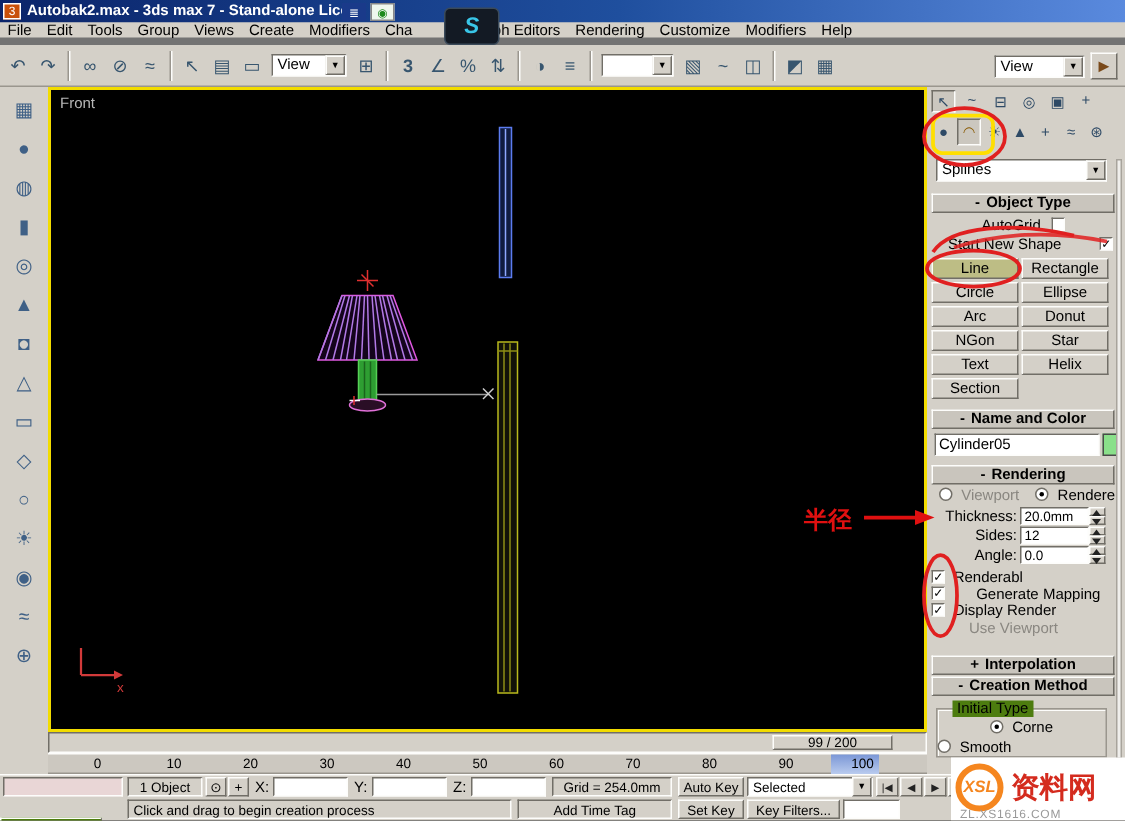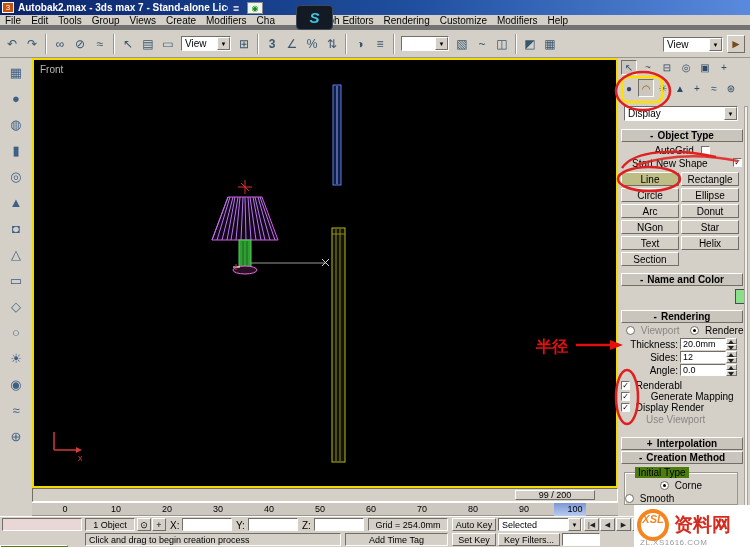--- a/index.html
+++ b/index.html
@@ -73,21 +73,21 @@
   .group{border:1px solid #9a968e;box-shadow:1px 1px 0 #fdfdfb inset}
   .group-label{position:absolute;top:-6px;left:10px;background:#4d7c0f;padding:0 3px;font-size:10px}
   
   .tick{position:absolute;top:1px;transform:translateX(-50%);font-size:9px}
   .statusline{border-top:1px solid #fdfdfb}
   .navbtn{width:20px;height:13px;font-size:9px;color:#333}
   .pbk{width:15px;height:13px;font-size:7px;color:#222}
   
   .watermark{left:634px;top:505px;width:116px;height:42px;background:#fff;z-index:60}
   .wm-circle{position:absolute;left:3px;top:4px;width:32px;height:32px;border-radius:50%;
-             border:4px solid #f5861f;display:flex;justify-content:center;
+             border:4px solid #f5861f;display:flex;align-items:center;justify-content:center;
              color:#f5861f;font-weight:bold;font-style:italic;font-size:11px}
   .wm-name{position:absolute;left:40px;top:7px;font-size:19px;font-weight:bold;color:#d42b1e;
            font-family:"Liberation Serif",serif;white-space:nowrap}
   .wm-url{position:absolute;left:6px;top:33px;font-size:8px;color:#999;letter-spacing:.5px}
 </style>
 </head>
 <body>
 
 <div id="root">
 
@@ -259,21 +259,21 @@
     <div class="abs flex" style="left:3px;top:21px;gap:1px">
       <span class="cat-ico">●</span>
       <span class="cat-ico pressed" style="color:#8a5a00">◠</span>
       <span class="cat-ico">☀</span>
       <span class="cat-ico">▲</span>
       <span class="cat-ico">+</span>
       <span class="cat-ico">≈</span>
       <span class="cat-ico">⊛</span>
     </div>
     <div class="combo abs" style="left:6px;top:48px;width:114px">
-      <span class="ct">Display</span>
+      <span class="ct">Splines</span>
       <span class="cb">▼</span>
     </div>
 
     <div class="abs rollout" style="top:71px">
       <span>-</span>
       <span>Object Type</span>
     </div>
     <div class="abs" style="left:0;top:87px;width:128px;text-align:center">
       <span>AutoGrid</span>
       <span class="chk" style="margin-left:4px"></span>
@@ -291,20 +291,23 @@
     <div class="abs pbtn" style="left:63px;top:146px">Donut</div>
     <div class="abs pbtn" style="left:3px;top:162px">NGon</div>
     <div class="abs pbtn" style="left:63px;top:162px">Star</div>
     <div class="abs pbtn" style="left:3px;top:178px">Text</div>
     <div class="abs pbtn" style="left:63px;top:178px">Helix</div>
     <div class="abs pbtn" style="left:3px;top:194px">Section</div>
 
     <div class="abs rollout" style="top:215px">
       <span>-</span>
       <span>Name and Color</span>
+    </div>
+    <div class="abs field" style="left:5px;top:231px;width:110px;height:15px;font-size:10px">
+      <span>Cylinder05</span>
     </div>
     <div class="abs" style="left:117px;top:231px;width:11px;height:15px;background:#8ae08a;border:1px solid #4a4a4a"></div>
 
     <div class="abs rollout" style="top:252px">
       <span>-</span>
       <span>Rendering</span>
     </div>
     <div class="abs" style="left:8px;top:267px">
       <span class="radio"></span>
       <span class="grey" style="margin-left:3px">Viewport</span>

